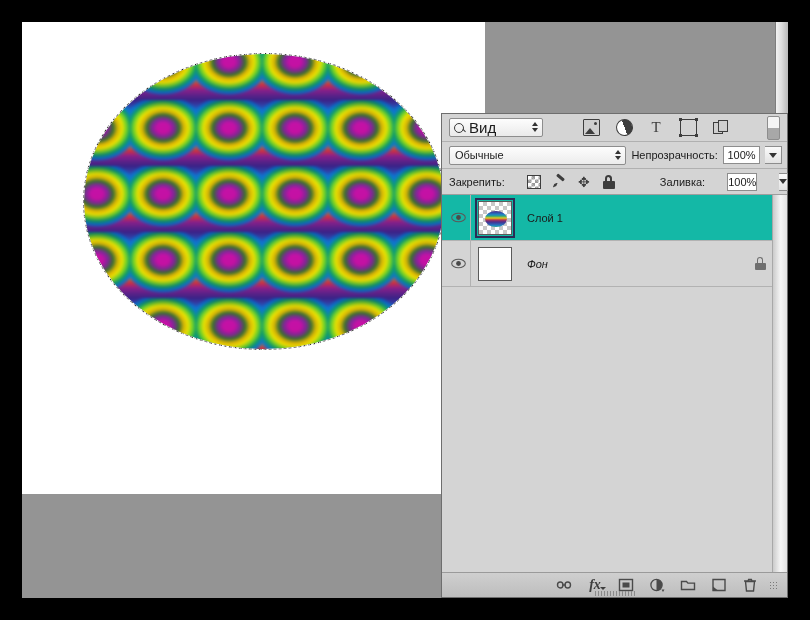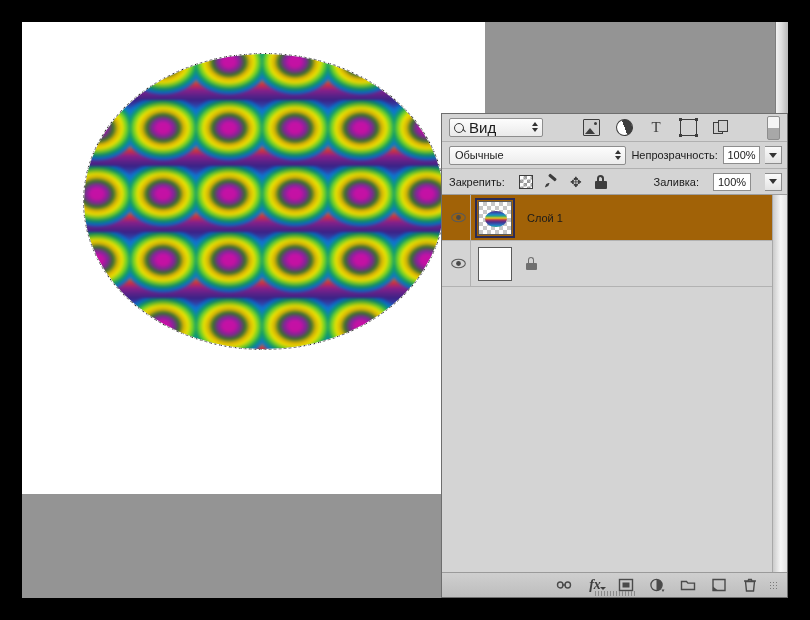--- a/index.html
+++ b/index.html
@@ -352,21 +352,21 @@
     border-left: 4px solid transparent;
     border-right: 4px solid transparent;
     border-top: 5px solid #333;
   }
 
   
   .lock-row {
     height: 25px;
     display: flex; align-items: center;
     padding: 0 5px 0 7px;
-    gap: 14px;
+    gap: 22px;
     border-bottom: 1px solid #9e9e9e;
   }
   .lock-icons { display: flex; align-items: center; gap: 11px; }
   .li { width: 14px; height: 14px; position: relative; flex: none; }
   .li-checker {
     border: 1px solid #3d3d3d;
     background-image:
       linear-gradient(45deg,#9a9a9a 25%,transparent 25%,transparent 75%,#9a9a9a 75%),
       linear-gradient(45deg,#9a9a9a 25%,transparent 25%,transparent 75%,#9a9a9a 75%);
     background-size: 7px 7px;
@@ -417,21 +417,21 @@
     flex: 1;
     display: flex; flex-direction: column;
   }
   .layer-row {
     height: 46px;
     display: flex; align-items: center;
     border-bottom: 1px solid #b2b2b2;
     padding-left: 6px;
     box-sizing: border-box;
   }
-  .layer-row.selected { background: #a16207; }
+  .layer-row.selected { background: #14b8a6; }
   .eye {
     width: 20px; height: 14px;
     display: flex; align-items: center; justify-content: center;
     flex: none;
   }
   .eye svg { display: block; }
   .eye-sep {
     width: 1px; height: 46px; background: #b2b2b2;
     margin: 0 0 0 2px; flex: none;
   }
@@ -653,20 +653,21 @@
           <span class="eye">
             <svg width="15" height="11" viewBox="0 0 15 11">
               <ellipse cx="7.5" cy="5.5" rx="6.8" ry="4.3" fill="none" stroke="#5a5a5a" stroke-width="1.1"></ellipse>
               <circle cx="7.5" cy="5.5" r="2.4" fill="#4a4a4a"></circle>
             </svg>
           </span>
           <span class="eye-sep"></span>
           <span class="thumb-cell">
             <span class="thumb thumb-white"></span>
           </span>
+          <span class="layer-name italic">Фон</span>
           <span class="row-lock">
             <span class="lockicon">
               <span class="shackle"></span>
                 <span class="body"></span>
             </span>
           </span>
         </div>
 
         <div class="list-fill"></div>
       </div>

